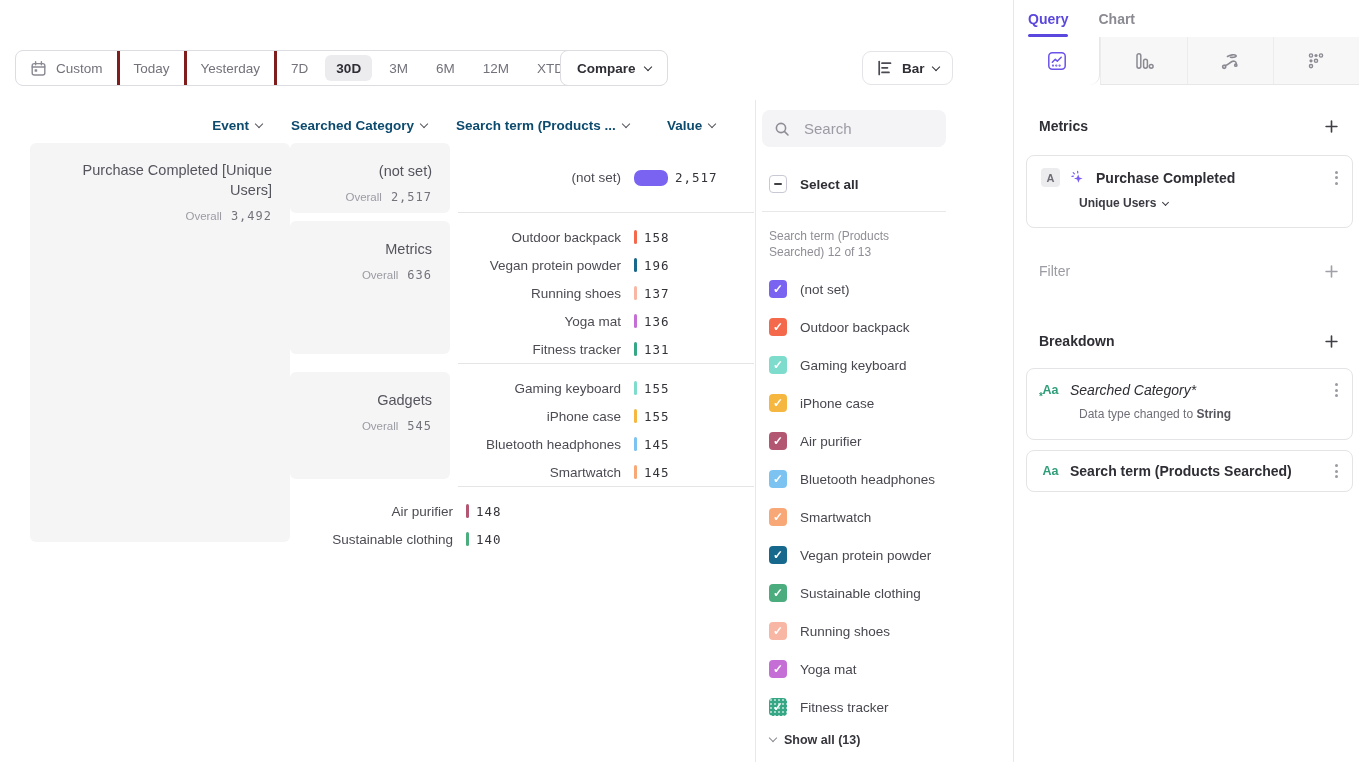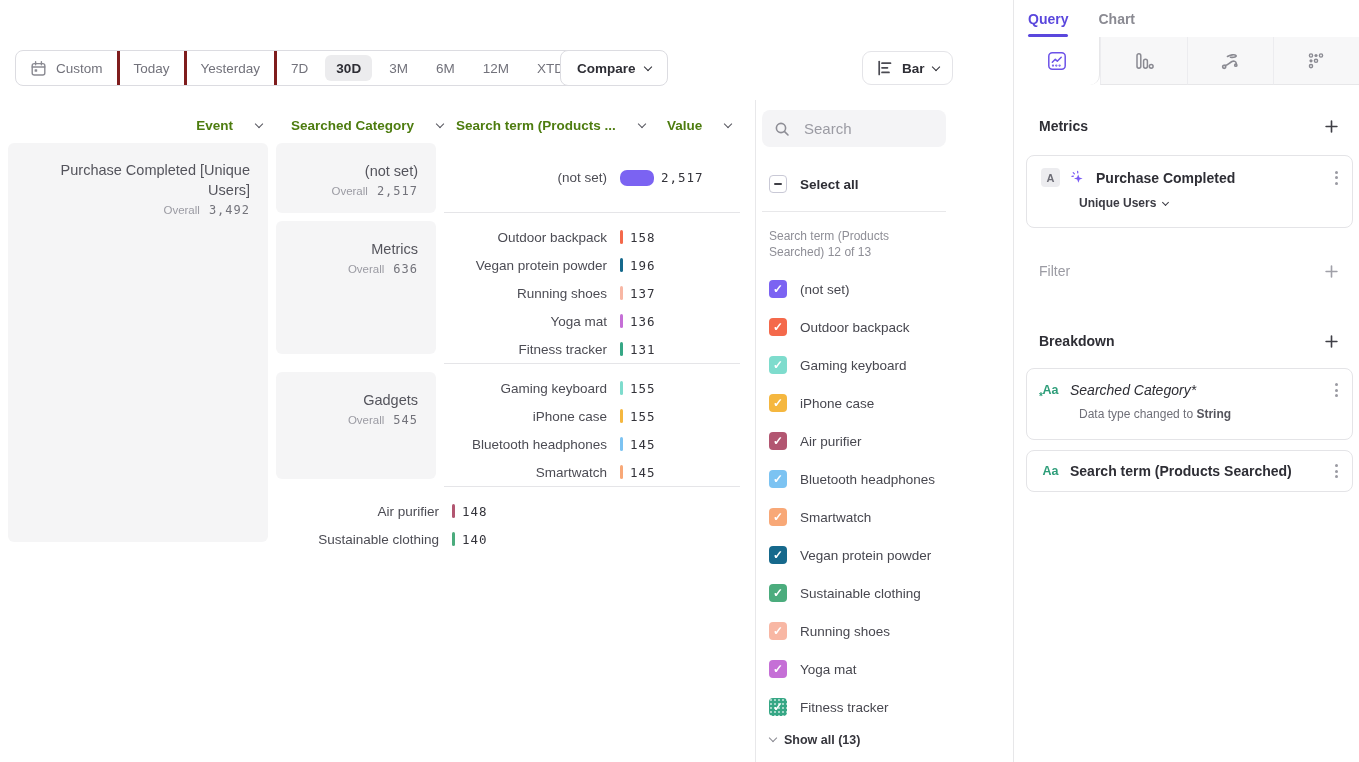--- a/index.html
+++ b/index.html
@@ -36,36 +36,36 @@
     font-size:13.5px; font-weight:600; color:#2e2e35;
   }
   #bar-btn {
     position:absolute; left:862px; top:51px; height:34px;
     border:1px solid #e4e4e8; border-radius:9px; background:#fff;
     display:flex; align-items:center; gap:8px; padding:0 13px;
     font-size:13.5px; font-weight:600; color:#2e2e35;
   }
 
   
-  .col-header { position:absolute; top:118px; display:flex; align-items:center; gap:23px;
-                font-size:13.5px; font-weight:600; color:#4d7c0f; }
+  .col-header { position:absolute; top:118px; display:flex; align-items:center; gap:7px;
+                font-size:13.5px; font-weight:600; color:#0c4a6e; }
   .col-header .chev { color:#55555e; }
   #h-event { left:15px; width:247px; justify-content:flex-end; }
   #h-cat   { left:291px; }
   #h-term  { left:456px; }
   #h-value { left:667px; }
 
   
-  #chart-table { position:absolute; left:8px; top:143px; display:flex; gap:8px; }
+  #chart-table { position:absolute; left:30px; top:143px; display:flex; }
   #event-col { width:260px; }
   .gray-cell { background:#f5f5f6; border-radius:6px; text-align:right;
                padding:18px 18px 0 12px; }
   #event-cell { height:399px; padding-top:17px; }
   .cell-name { font-size:14.5px; color:#54545c; line-height:20px; }
-  .overall-row { margin-top:3px; font-size:11.5px; color:#9b9ba3; }
+  .overall-row { margin-top:9px; font-size:11.5px; color:#9b9ba3; }
   .overall-row .num { font-size:12px; color:#73737b; margin-left:9px; letter-spacing:1px; }
   #groups-col { display:flex; flex-direction:column; gap:8px; }
   .group { display:flex; gap:8px; }
   .cat-cell { width:160px; flex:none; }
   .terms { width:296px; display:flex; flex-direction:column; padding-top:2px; }
   .terms.terms-sep { border-bottom:1px solid #e5e5e8; }
   .terms.single { justify-content:center; padding-top:0; }
   .term-row { height:28px; display:flex; align-items:center; }
   .term-label { width:176px; flex:none; text-align:right; padding-right:13px;
                 font-size:13.5px; color:#4c4c54; white-space:nowrap; }

